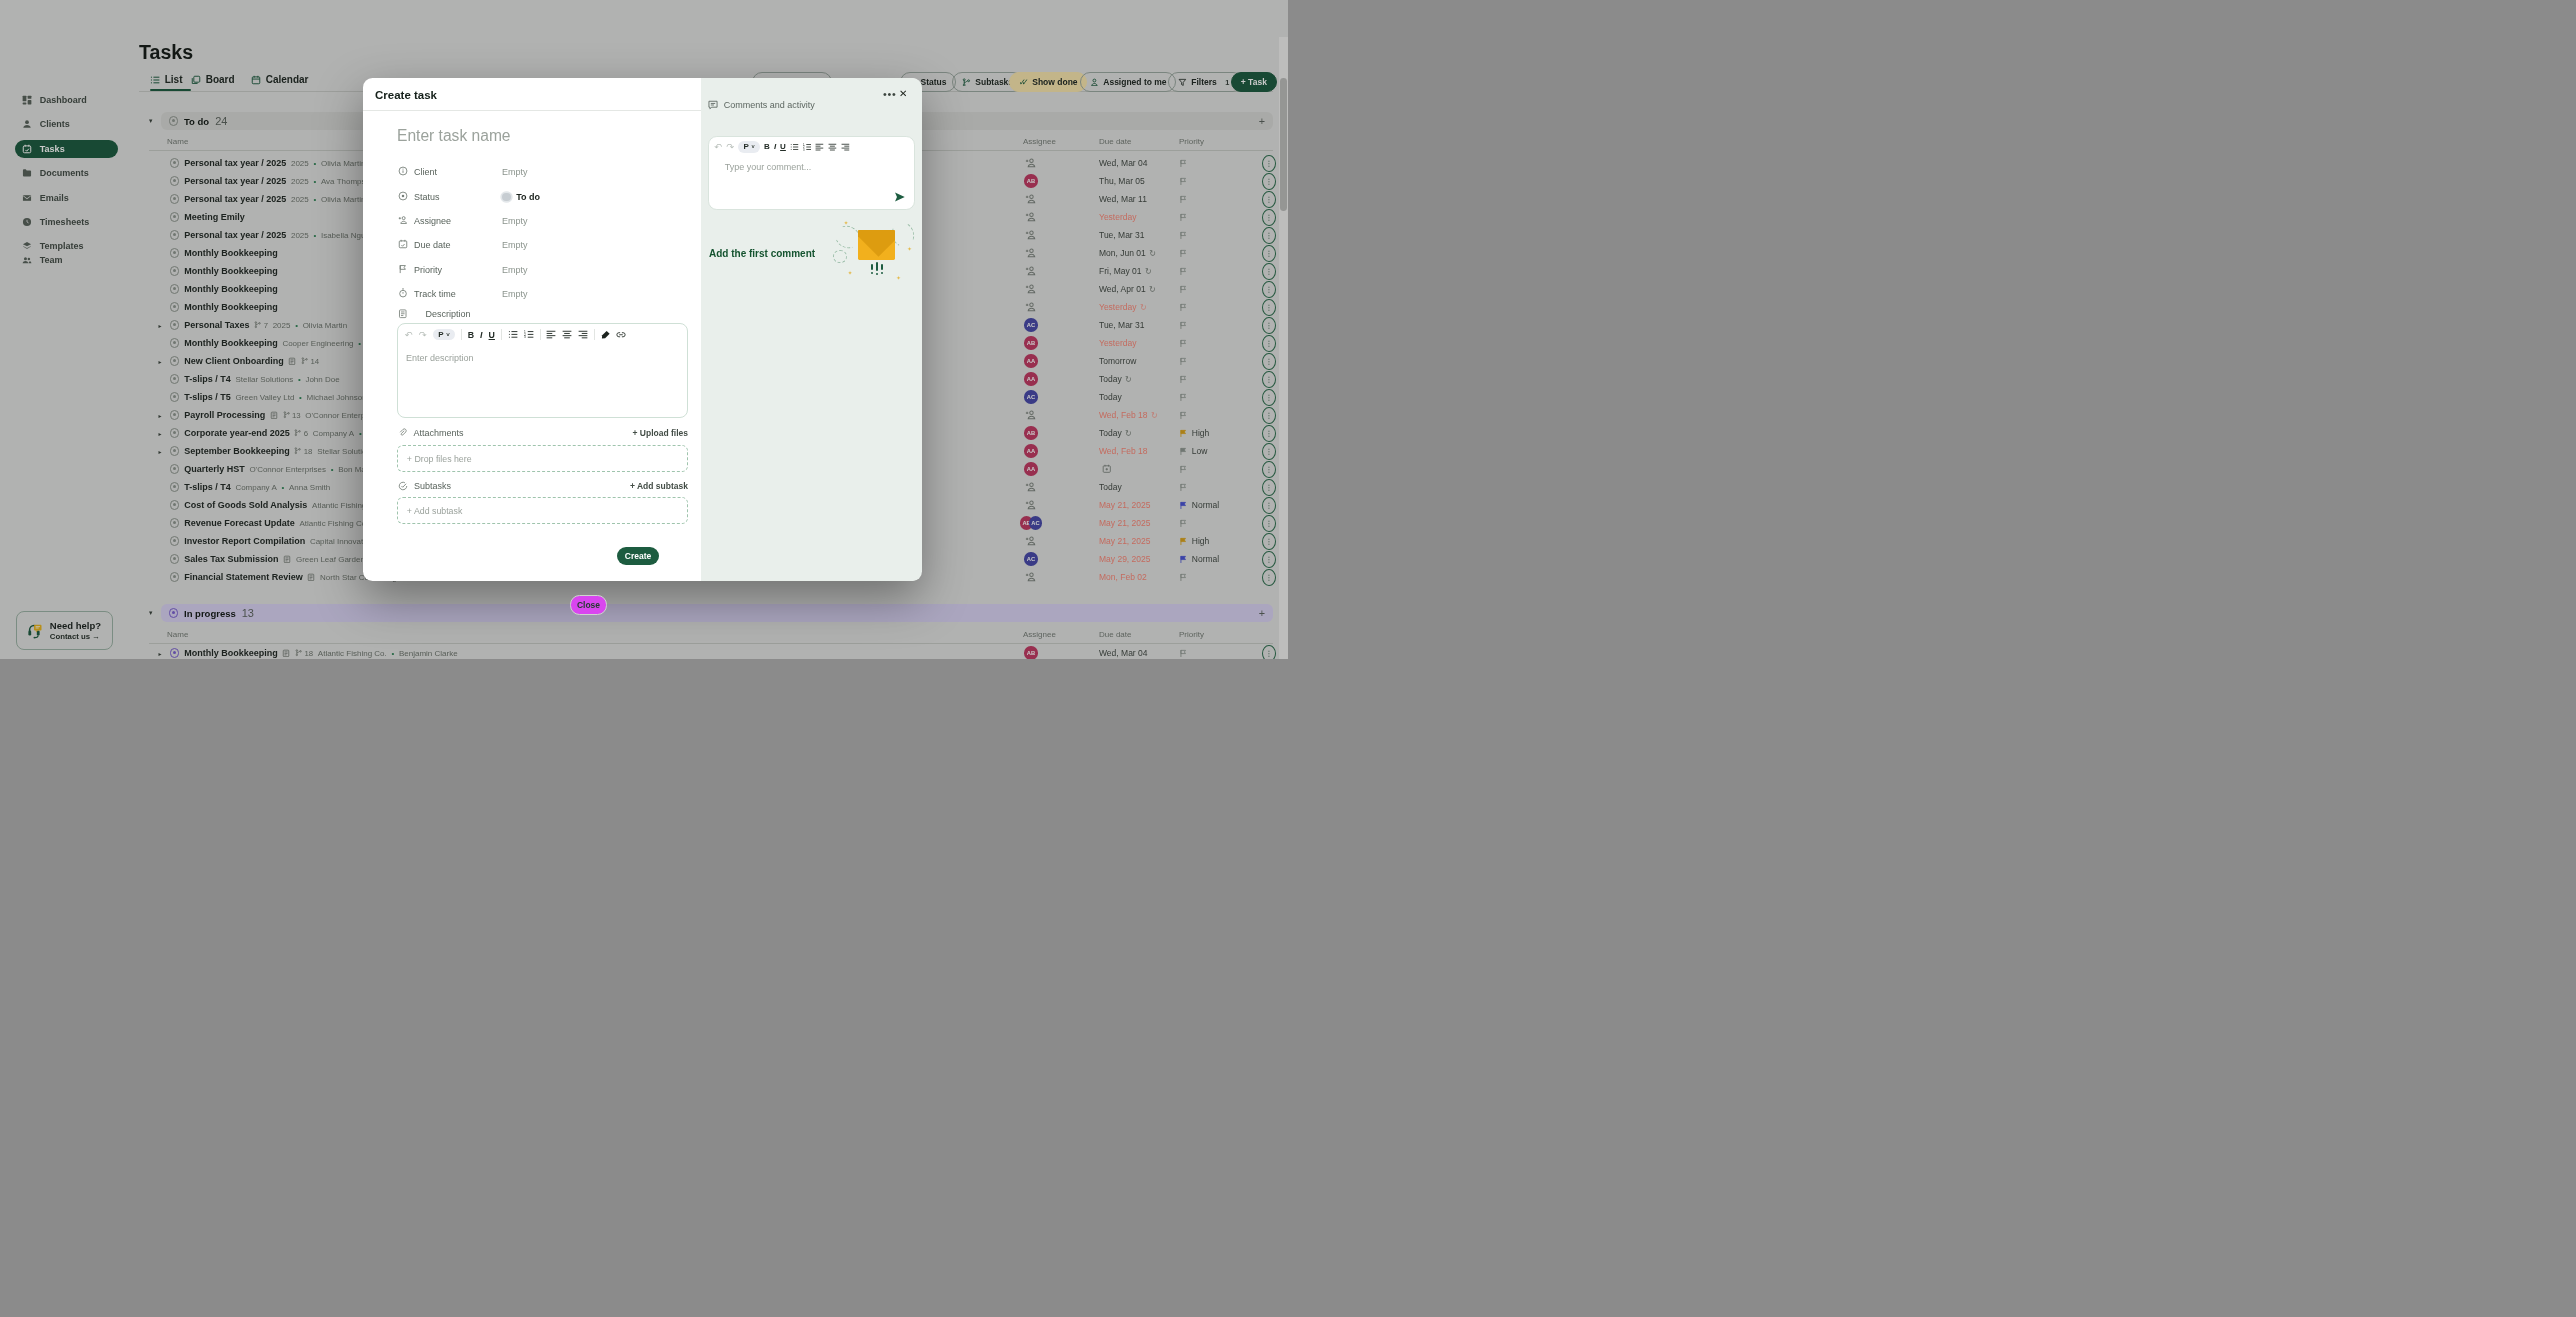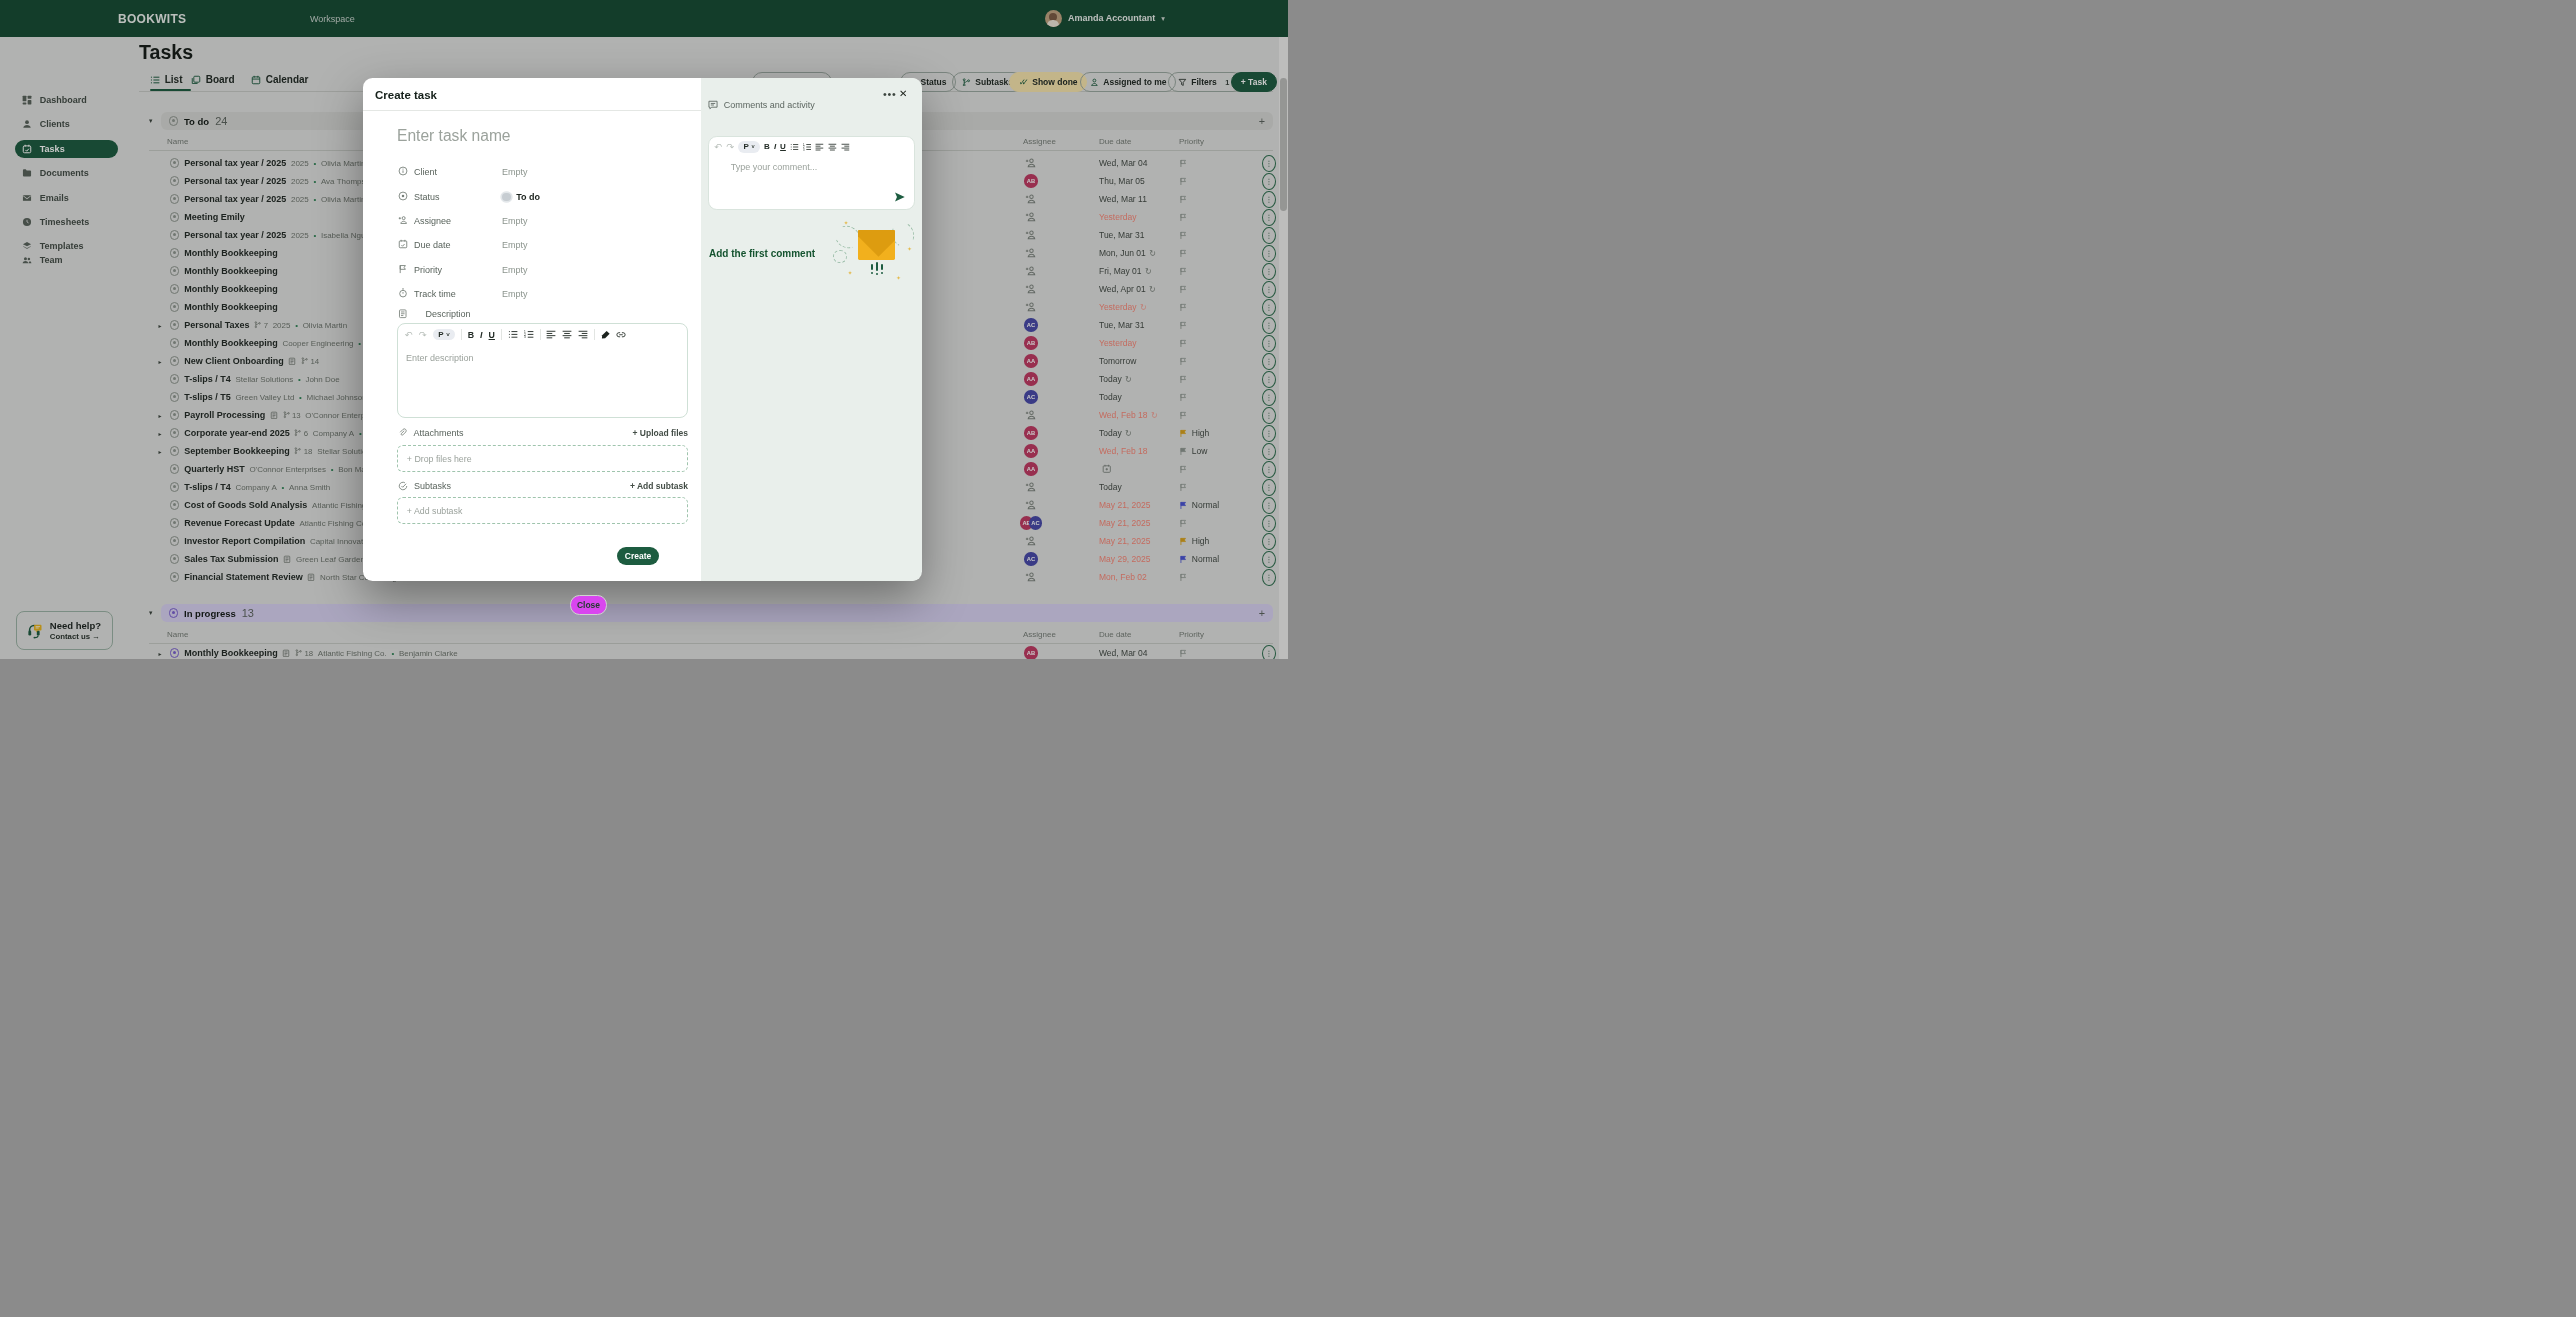--- a/index.html
+++ b/index.html
@@ -111,45 +111,36 @@
   .m-btns{position:absolute;left:0;top:469px;width:338px;display:flex;justify-content:flex-end;gap:10px;padding-right:42px;box-sizing:border-box;}
   .btn{height:18px;border-radius:9.5px;display:flex;align-items:center;justify-content:center;font-size:8.5px;font-weight:700;cursor:pointer;}
   .btn.ghost{width:35px;background:#d946ef;border:0.7px solid #cfd4d0;color:#253c31;margin-top:48px;}
   .btn.solid{width:42px;background:#1d5c40;color:#fff;}
   
   .panel{position:absolute;left:338px;top:0;width:221px;height:503px;background:#e9efeb;border-radius:0 9.5px 9.5px 0;}
   .p-head{position:absolute;left:6.8px;top:22px;display:flex;align-items:center;gap:6px;font-size:9px;color:#5d6761;}
   .p-ed{position:absolute;left:6.8px;top:58px;width:207px;height:74px;background:#fff;border:0.7px solid #d9e4dd;border-radius:8.8px;box-sizing:border-box;}
   .p-ed .tbar{gap:4px;padding:4px 5.4px 1.4px 5.4px;}
   .p-ed .tbar b,.p-ed .tbar i,.p-ed .tbar u{font-size:8px;}
-  .p-ph{padding:8px 22px;font-size:9px;color:#9ba29c;cursor:text;}
+  .p-ph{padding:8px 16px;font-size:9px;color:#9ba29c;cursor:text;}
   .p-send{position:absolute;right:8px;bottom:6.8px;cursor:pointer;}
   .p-first{position:absolute;left:8px;top:170px;font-size:10px;font-weight:700;color:#14532f;}
   
   .illu{position:absolute;left:133px;top:141px;width:81px;height:62px;}
   .swirl{position:absolute;border:1px dashed #9fc0ac;border-radius:50%;}
   .env{position:absolute;left:24px;top:10.8px;width:37px;height:30px;background:#f2b01d;border-radius:1.4px;overflow:hidden;}
   .env::before{content:"";position:absolute;left:-2.7px;top:-17.6px;width:42px;height:35px;transform:rotate(45deg);background:#dd9c10;}
   .bang{position:absolute;background:#1d5c40;width:2.4px;border-radius:1.4px;}
   .spark{position:absolute;color:#e4bb4e;font-size:6px;}
 </style>
 </head>
 <body>
 
 <div class="stage">
 
-  <div class="topbar">
-    <div class="logo">BOOKWITS</div>
-    <div class="wsp">Workspace</div>
-    <div class="tb-user">
-      <div class="tb-ava"></div>
-      <div class="tb-name">Amanda Accountant</div>
-      <div class="tb-chev">▾</div>
-    </div>
-  </div>
 
   <div class="sidebar">
     <div class="side-item" style="top:54px">
       <svg width="10" height="10" viewBox="0 0 16 16">
           <g fill="#59635c">
             <rect x="1" y="1" width="6" height="9" rx="1"></rect>
             <rect x="9" y="1" width="6" height="5" rx="1"></rect>
             <rect x="9" y="8" width="6" height="7" rx="1"></rect>
             <rect x="1" y="12" width="6" height="3" rx="1"></rect>
           </g>

